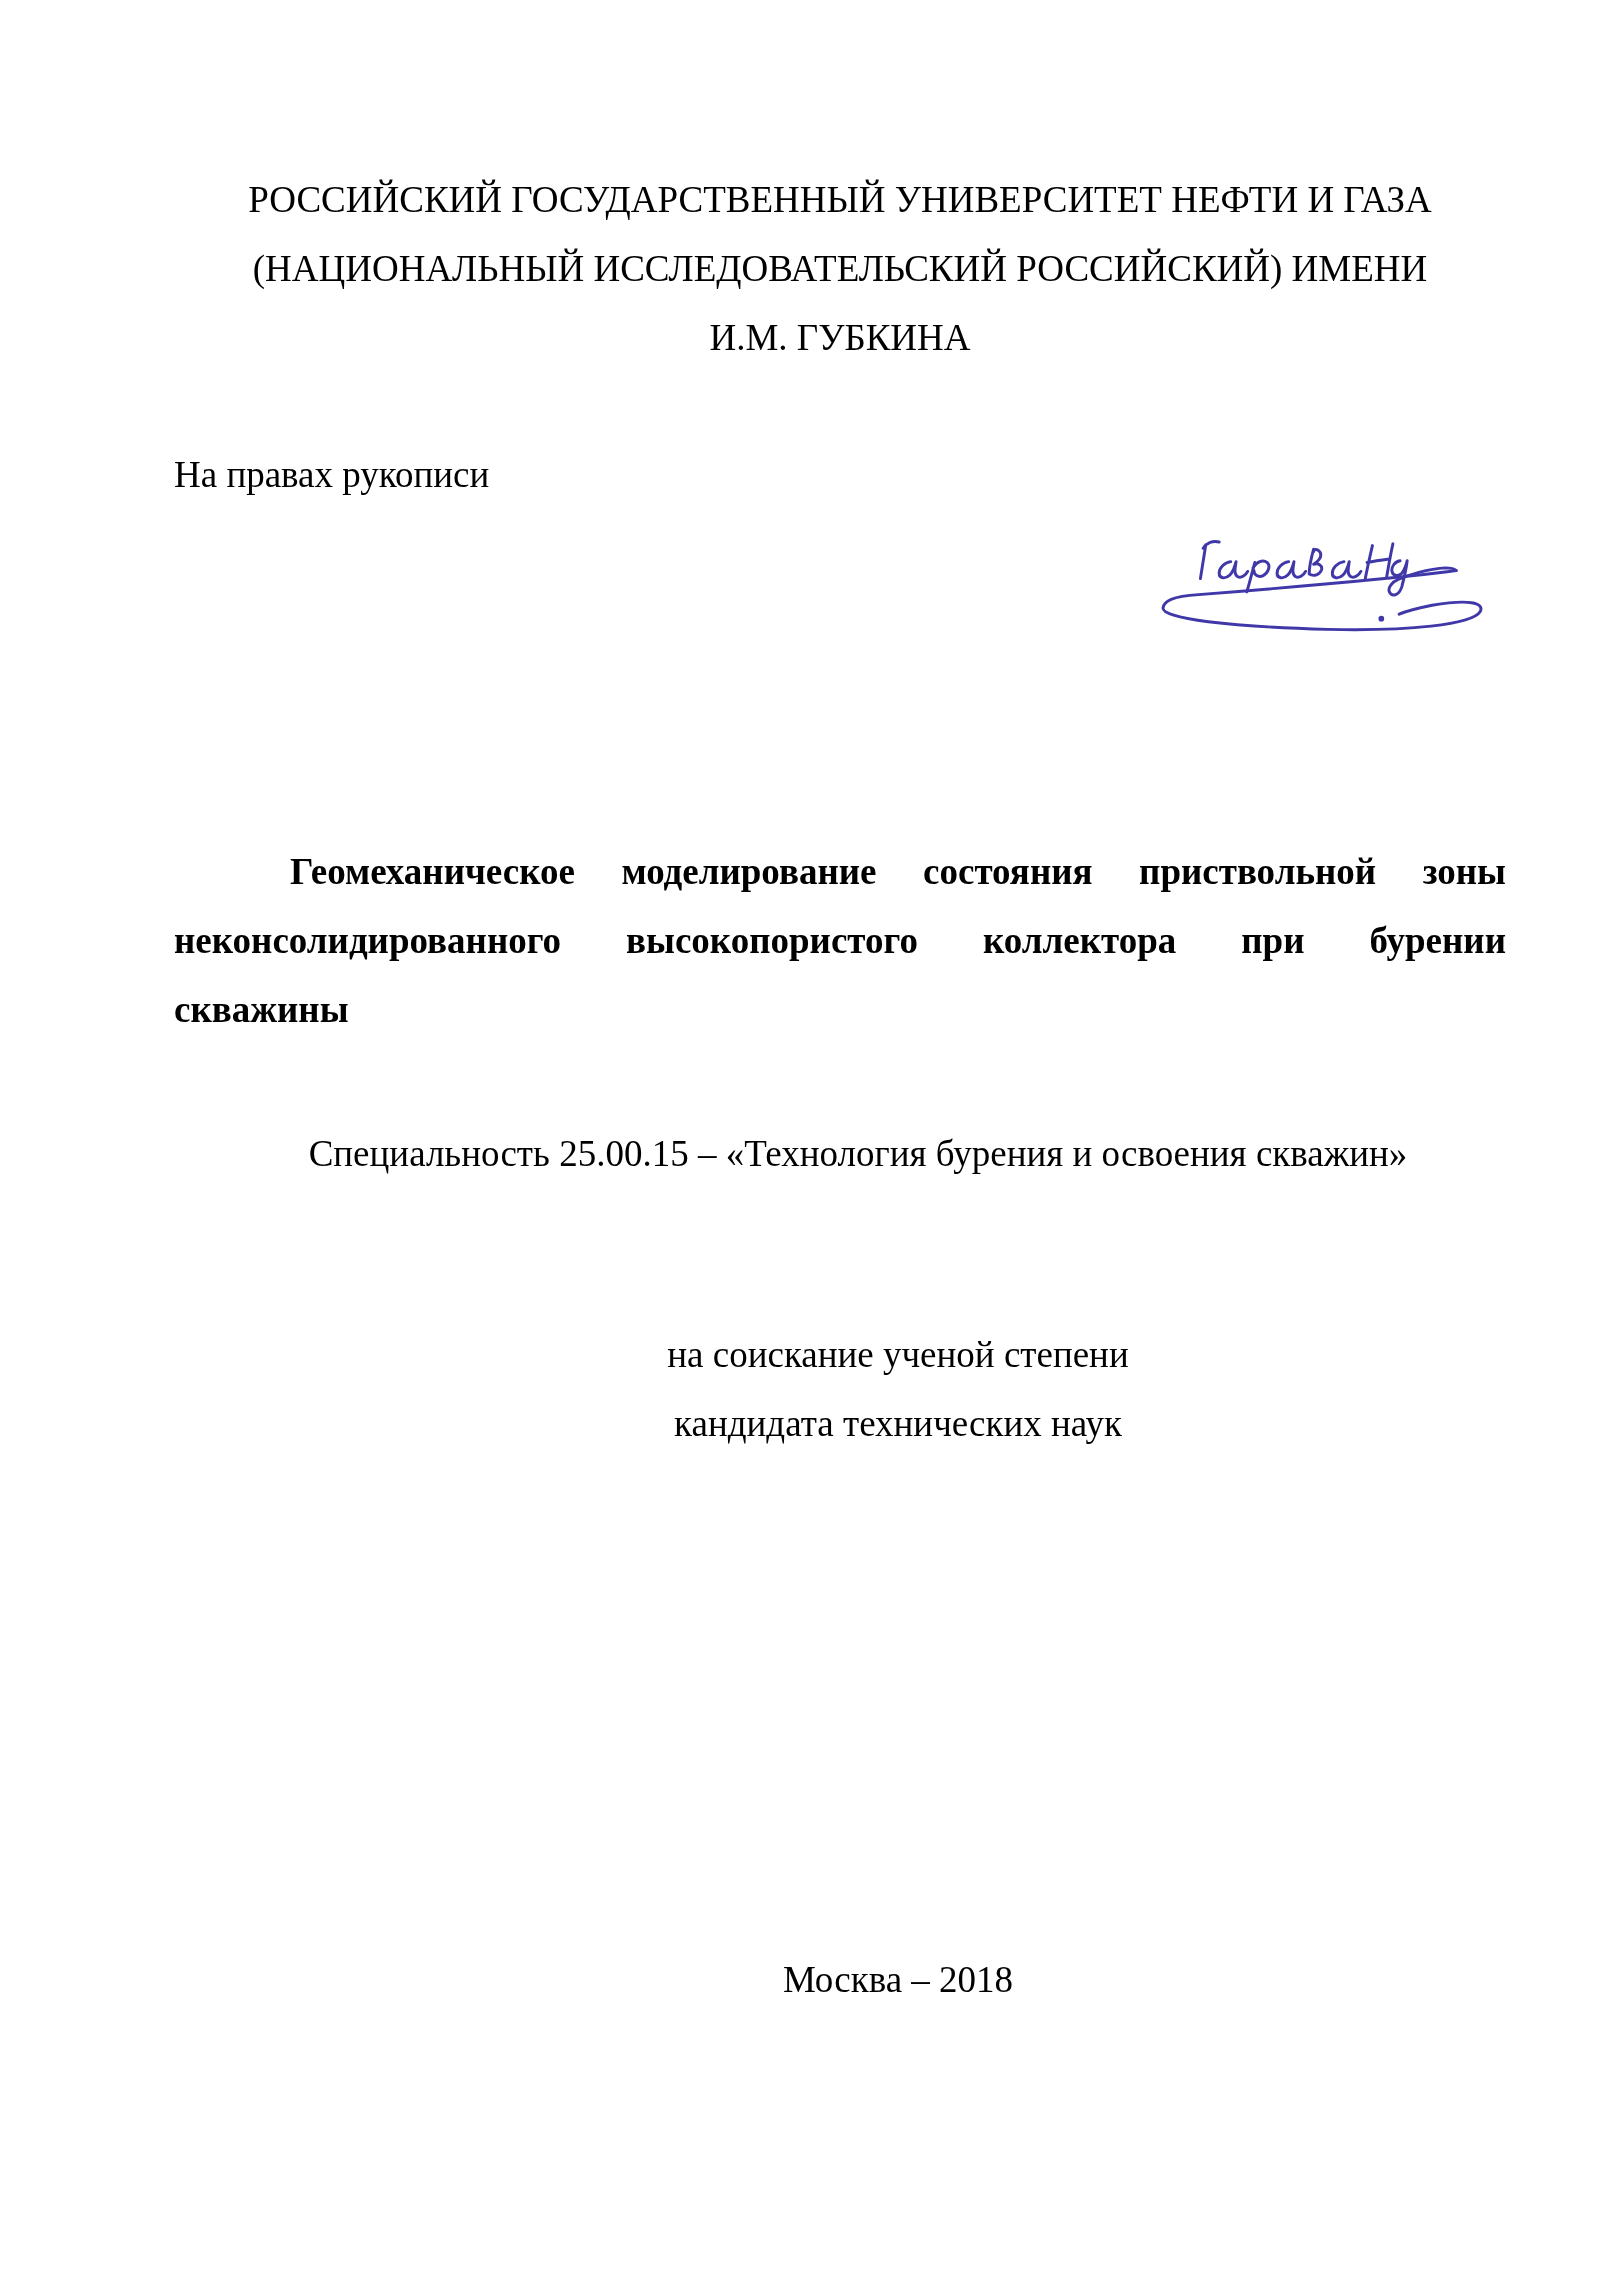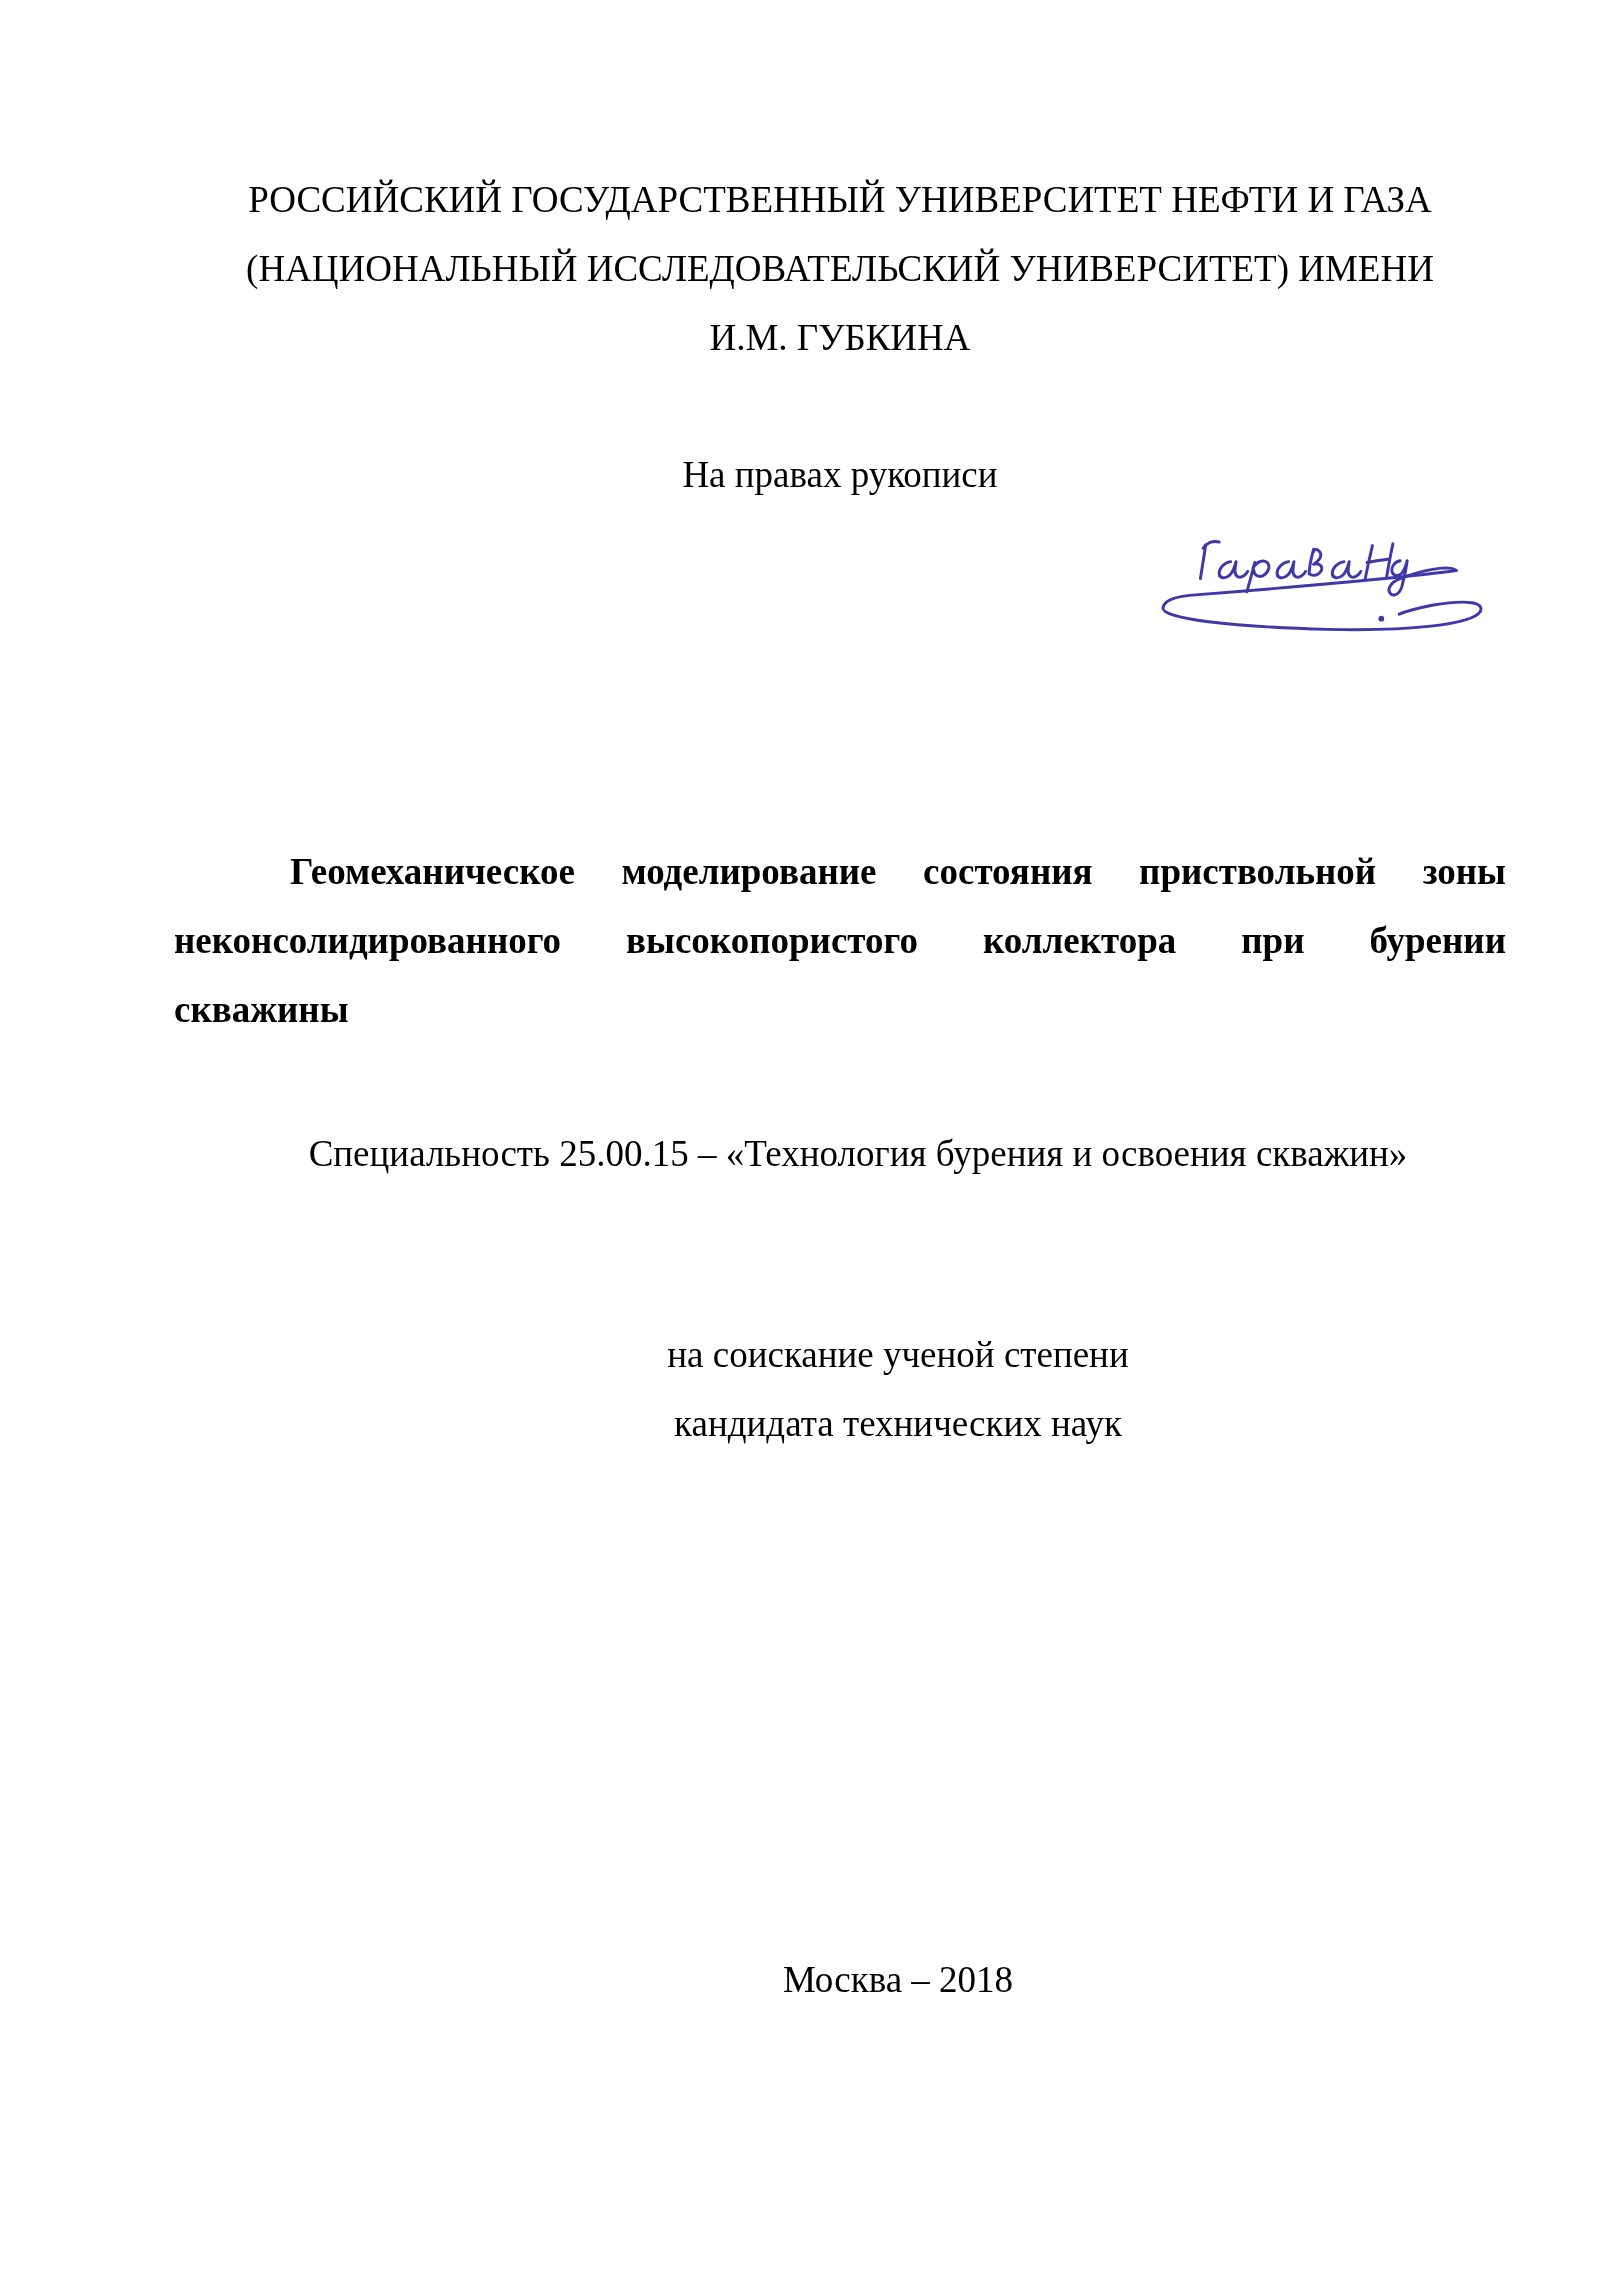--- a/index.html
+++ b/index.html
@@ -11,21 +11,21 @@
     color:#000000;
     overflow:hidden;
   }
   .block{
     position:absolute;
     left:174px;width:1332px;
     font-size:37px;line-height:69px;
     white-space:nowrap;
   }
   .center{text-align:center;}
-  .right{text-align:center;}
+  .right{text-align:left;}
   .bold{font-weight:bold;}
   
   .indent-center{padding-left:116px;box-sizing:border-box;}
   .indent-center-sm{padding-left:36px;box-sizing:border-box;}
 
   .title-block .line{
     white-space:normal;
     text-align:justify;
     text-align-last:justify;
   }
@@ -40,21 +40,21 @@
   .signature svg{display:block;width:100%;height:100%;}
   .signature path{fill:none;stroke-width:3.3;stroke-linecap:round;stroke-linejoin:round;}
 </style>
 </head>
 <body>
 
 <div class="page">
 
   <div class="block center" style="top:165px;">
     <div>РОССИЙСКИЙ ГОСУДАРСТВЕННЫЙ УНИВЕРСИТЕТ НЕФТИ И ГАЗА</div>
-    <div>(НАЦИОНАЛЬНЫЙ ИССЛЕДОВАТЕЛЬСКИЙ УНИВЕРСИТЕТ) ИМЕНИ</div>
+    <div>(НАЦИОНАЛЬНЫЙ ИССЛЕДОВАТЕЛЬСКИЙ РОССИЙСКИЙ) ИМЕНИ</div>
     <div>И.М. ГУБКИНА</div>
   </div>
 
   <div class="block right" style="top:440px;">
     <span>На правах рукописи</span>
   </div>
 
   <div class="signature">
     <svg viewBox="0 0 450 150">
       <path d="M100,45 C104,39 111,36 118,38 M103,41 C101,54 99,67 97,79

